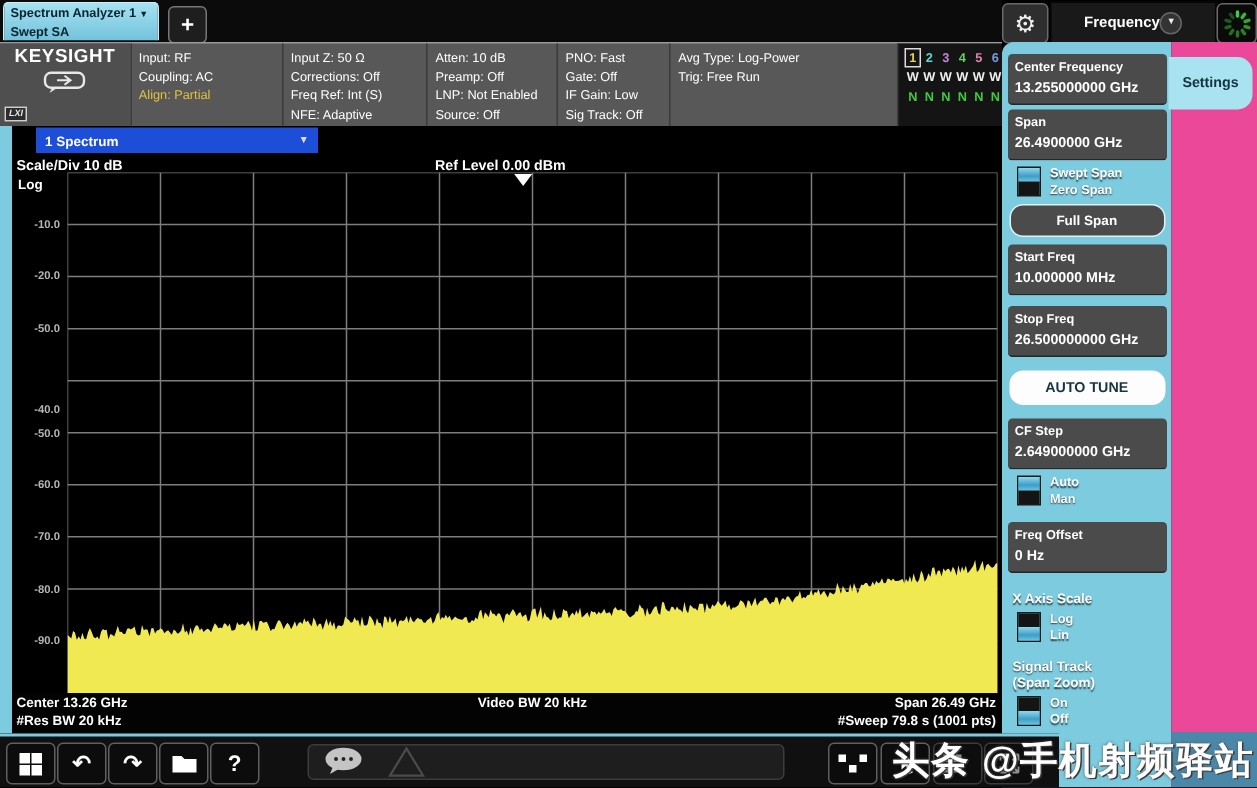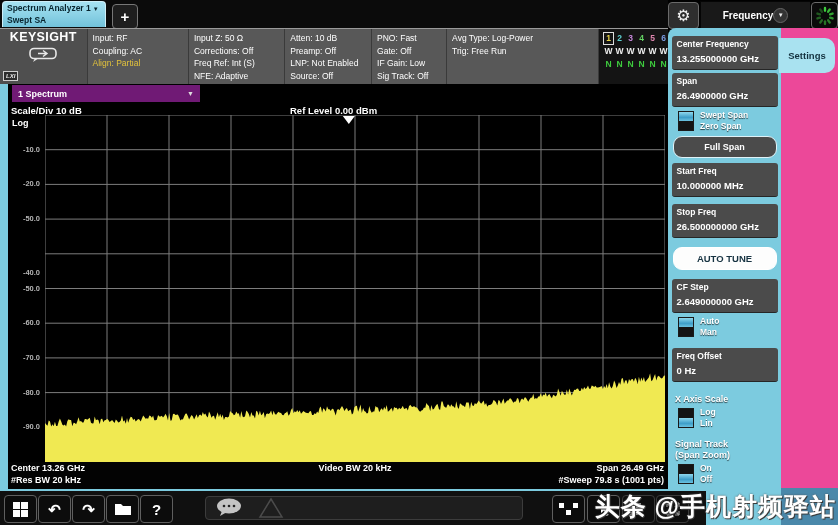--- a/index.html
+++ b/index.html
@@ -64,21 +64,21 @@
   .spacer4{height:4px}.spacer6{height:6px}.spacer9{height:9px}
   
   .rightstrip{position:absolute;left:781px;top:28px;width:57px;height:497px;background:#ec4899;}
   .settings-tab{position:absolute;left:-2px;top:10px;width:56px;height:35px;background:#a9e2f0;
       border-radius:0 10px 10px 0;display:flex;align-items:center;justify-content:center;
       color:#14323f;font-size:9.5px;font-weight:bold;}
   .corner-block{position:absolute;left:0;bottom:0;width:57px;height:37px;background:#4a88aa;}
   
   .left-strip{position:absolute;left:0;top:84px;width:8px;height:405px;background:#7ccbdf;}
   .displayarea{position:absolute;left:8px;top:84px;width:660px;height:405px;background:#000;}
-  .trace-dd{position:absolute;left:4px;top:1px;width:188px;height:17px;background:#701a75;
+  .trace-dd{position:absolute;left:16px;top:1px;width:188px;height:17px;background:#1d4ed8;
       color:#fff;font-size:9px;font-weight:bold;display:flex;align-items:center;
       padding:0 6px;box-sizing:border-box;justify-content:space-between;}
   .trace-dd .caret{font-size:7px;color:#ddd;}
   .hdr-scale{position:absolute;left:3px;top:21px;color:#fff;font-size:9.5px;font-weight:bold;}
   .hdr-ref{position:absolute;left:282px;top:21px;color:#fff;font-size:9.5px;font-weight:bold;}
   .hdr-log{position:absolute;left:4px;top:34px;color:#fff;font-size:9px;font-weight:bold;}
   .plot{position:absolute;left:37px;top:31px;width:620px;height:347px;background:#000;}
   .ylabels{position:absolute;left:0;top:31px;width:34px;height:347px;}
   .ylabels div{position:absolute;right:2px;color:#b5b5b5;font-size:7.5px;font-weight:bold;}
   .annot{position:absolute;left:0;top:378px;width:657px;height:27px;background:#030303;}

